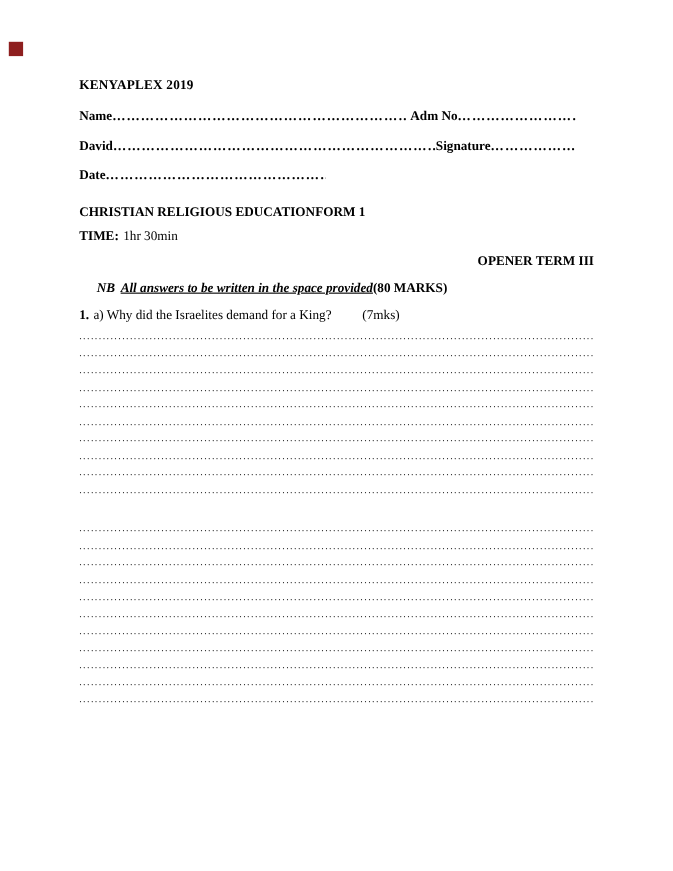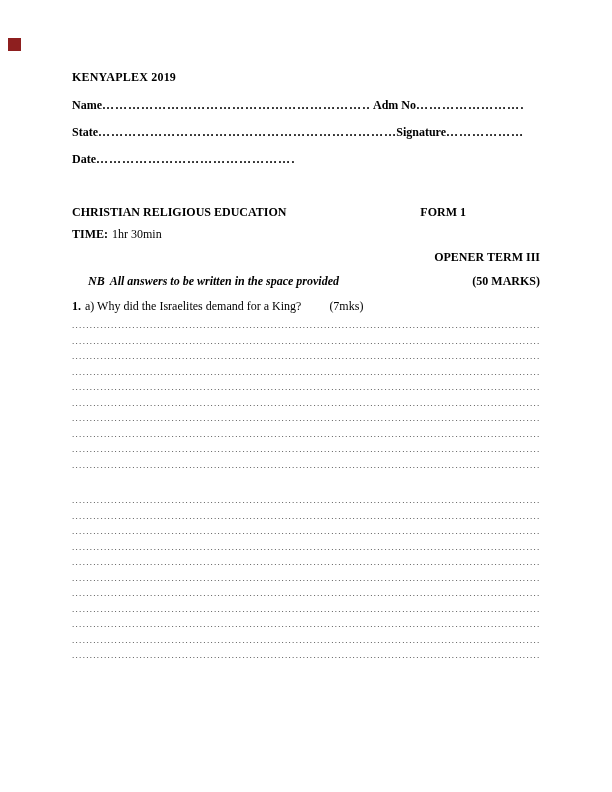--- a/index.html
+++ b/index.html
@@ -31,47 +31,46 @@
   .field-line {
     display: flex;
     align-items: center;
     font-size: 12px; line-height: 14px;
     font-weight: bold;
     margin-bottom: 13px;
     margin-right: 16px;
     white-space: nowrap;
     overflow: hidden;
   }
-  .date-line { margin-bottom: 39px; }
+  .date-line { margin-bottom: 19px; }
   .leader { overflow: hidden; white-space: nowrap; letter-spacing: 1px; }
   .grow   { flex: 1 1 auto; }
   .fx110  { flex: 0 0 108px; }
   .fx80   { flex: 0 0 78px; }
   .fx200  { flex: 0 0 200px; }
   .label2 { padding-left: 3px; }
   .row {
     display: flex;
-    justify-content: space-between;
     align-items: baseline;
     font-size: 12px; line-height: 14px;
   }
   .subject-row { font-weight: bold; margin-bottom: 8px; }
   .subject-row .form { margin-right: 74px; }
   .time-line { font-size: 12px; line-height: 14px; margin-bottom: 9px; }
   .time-line .val { margin-left: 4px; }
   .opener {
     font-size: 12px; line-height: 14px;
     font-weight: bold;
     text-align: right;
     margin-bottom: 10px;
   }
   .nb-row { margin-bottom: 11px; }
   .b  { font-weight: bold; }
   .bi { font-weight: bold; font-style: italic; margin-left: 16px; }
-  .u  { }
+  .u  { text-decoration: underline; }
   .nb-left .u { margin-left: 5px; }
   .question { font-size: 12px; line-height: 14px; margin-bottom: 5px; }
   .question .qtext { margin-left: 4px; }
   .marks-gap  { margin-left: 28px; }
   .marks-near { margin-left: 5px; }
   .answer-block { margin-bottom: 20px; }
   .dotline {
     font-size: 9px;
     line-height: 15.5px; height: 15.5px;
     letter-spacing: 1.3px;
@@ -90,21 +89,21 @@
   <div class="doc-title">KENYAPLEX 2019</div>
 
   <div class="field-line">
     <span>Name</span>
       <span class="leader grow">……………………………………………………………………………</span>
       <span class="label2">Adm No</span>
       <span class="leader fx110">………………………</span>
   </div>
 
   <div class="field-line">
-    <span>State</span>
+    <span>David</span>
       <span class="leader grow">……………………………………………………………………………</span>
       <span>Signature</span>
       <span class="leader fx80">………………………</span>
   </div>
 
   <div class="field-line date-line">
     <span>Date</span>
       <span class="leader fx200">………………………………………………………</span>
   </div>
 
@@ -116,21 +115,21 @@
   <div class="time-line">
     <span class="b">TIME:</span><span class="val">1hr 30min</span>
   </div>
 
   <div class="opener">OPENER TERM III</div>
 
   <div class="row nb-row">
     <span class="nb-left">
       <span class="bi">NB</span><span class="bi u">All answers to be written in the space provided</span>
     </span>
-    <span class="b">(50 MARKS)</span>
+    <span class="b">(80 MARKS)</span>
   </div>
 
   <div class="question">
     <span class="b">1.</span><span class="qtext">a) Why did the Israelites demand for a King?</span><span class="marks-gap">(7mks)</span>
   </div>
 
   <div class="answer-block">
       <div class="dotline">..............................................................................................................................................</div>
       <div class="dotline">..............................................................................................................................................</div>
       <div class="dotline">..............................................................................................................................................</div>

